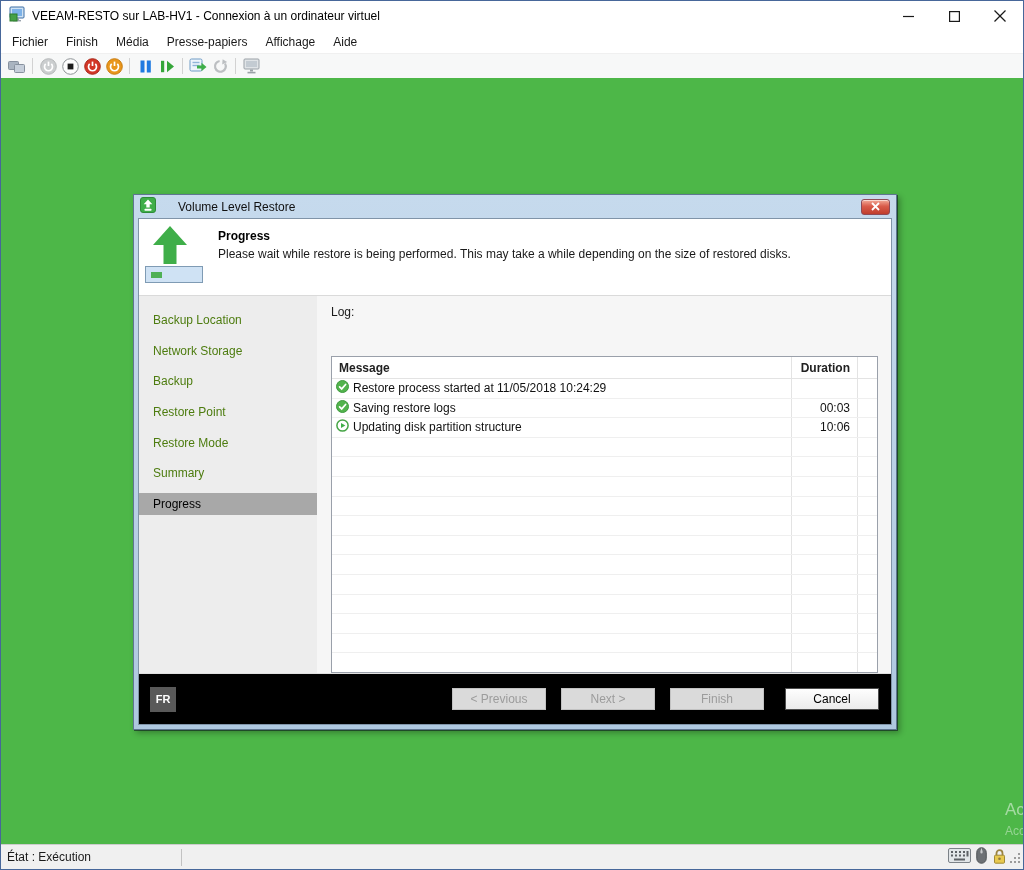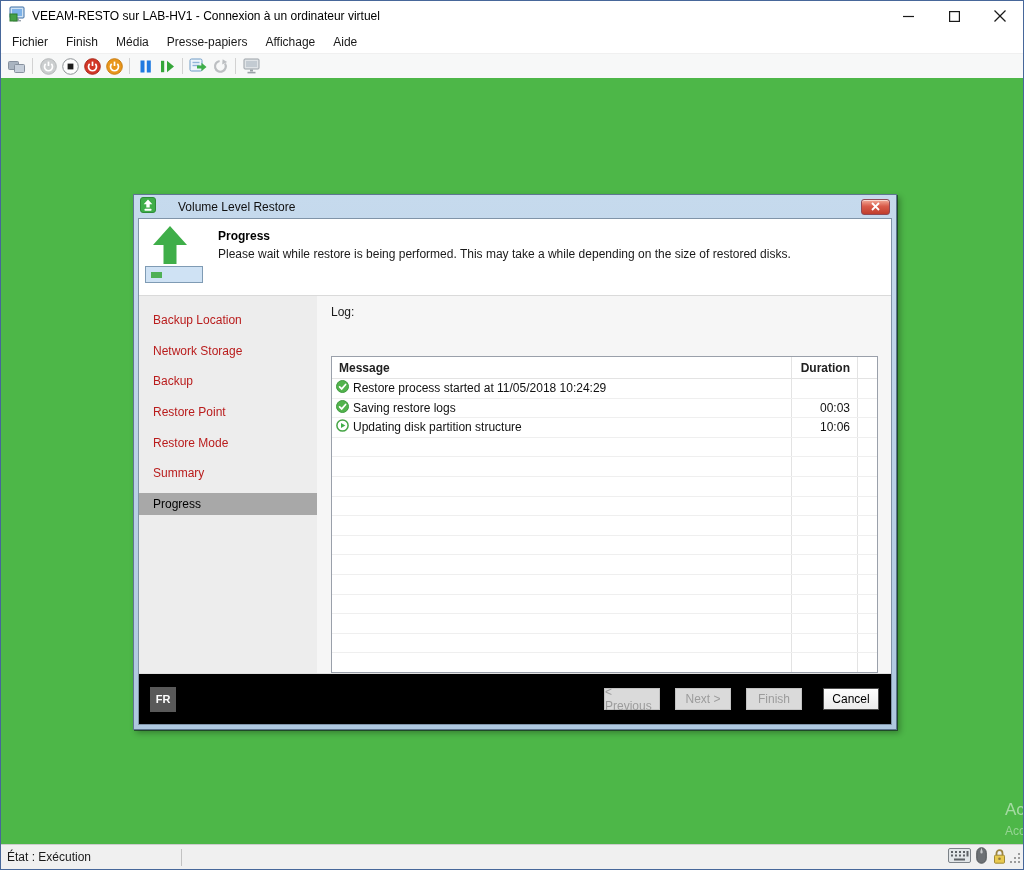--- a/index.html
+++ b/index.html
@@ -51,41 +51,41 @@
   .dlg-header { flex:0 0 auto; height:77px; background:#fff; border-bottom:1px solid #dadada; position:relative; }
   .hdr-icon { position:absolute; left:9px; top:6px; }
   .hdr-progressbox { position:absolute; left:6px; top:47px; width:58px; height:17px;
     background:#cfe2f4; border:1px solid #7f9bb4; }
   .hdr-progressbox .seg { position:absolute; left:5px; top:5px; width:11px; height:6px; background:#4fb054; }
   .hdr-title { position:absolute; left:79px; top:10px; font-size:12px; font-weight:bold; color:#000; }
   .hdr-desc { position:absolute; left:79px; top:28px; font-size:12px; color:#1a1a1a; }
 
   .dlg-body { flex:1; display:flex; min-height:0; }
   .sidebar { flex:0 0 178px; background:#ededed; padding-top:9px; }
-  .side-item { height:30.6px; display:flex; align-items:center; padding-left:14px; font-size:12px; color:#b91c1c; }
+  .side-item { height:30.6px; display:flex; align-items:center; padding-left:14px; font-size:12px; color:#4d7c0f; }
   .side-item.selected { height:22px; margin:4px 0 4.6px; background:#a8a8a8; color:#000; }
 
   .content { flex:1; padding:9px 13px 0 14px; display:flex; flex-direction:column; min-width:0;gap:32px; }
   .log-label { font-size:12px; color:#1a1a1a; margin-bottom:5px; }
   .log-table { border:1px solid #9aa0aa; background:#fff; height:335px; display:flex; flex-direction:column; overflow:hidden; }
   .thead { flex:0 0 auto; display:flex; height:22px; font-size:12px; font-weight:bold; color:#222;
     border-bottom:1px solid #e3e3e3; }
   .trow { flex:0 0 auto; display:flex; height:19.6px; font-size:12px; color:#111; border-bottom:1px solid #efefef; }
   .col-msg { flex:1; display:flex; align-items:center; padding-left:7px; min-width:0; overflow:hidden; white-space:nowrap; }
   .trow .col-msg { padding-left:4px; gap:4px; }
   .col-dur { width:66px; flex:0 0 auto; display:flex; align-items:center; justify-content:flex-end;
     padding-right:7px; border-left:1px solid #e3e3e3; }
   .col-end { width:20px; flex:0 0 auto; border-left:1px solid #e3e3e3; }
 
   .dlg-footer { flex:0 0 auto; height:51px; background:#000000; border-top:1px solid #e0e0e0;
     display:flex; align-items:center; padding:0 12px 0 11px; }
   .fr-badge { width:26px; height:25px; background:#595959; color:#fff; font-size:11px; font-weight:bold;
     display:flex; align-items:center; justify-content:center; }
   .spacer { flex:1; }
-  .btn { width:56px; height:22px; font-size:12px; display:flex; align-items:center; justify-content:center;
+  .btn { width:94px; height:22px; font-size:12px; display:flex; align-items:center; justify-content:center;
     margin-left:15px; }
   .btn.disabled { background:#dadada; border:1px solid #c2c2c2; color:#9c9c9c; }
   .btn.primary { background:linear-gradient(#fefefe,#ebebeb); border:1px solid #4e4e4e; color:#000; margin-left:21px; }
 
   
   .statusbar { position:absolute; left:0; bottom:0; width:100%; height:25px; background:#f0f0f0;
     border-top:1px solid #cccccc; display:flex; align-items:center; font-size:12px; color:#1a1a1a; }
   .status-text { padding-left:6px; }
   .status-sep { position:absolute; left:180px; top:4px; height:17px; width:1px; background:#c2c2c2; }
   .status-icons { margin-left:auto; display:flex; align-items:center; gap:5px; padding-right:16px; }

